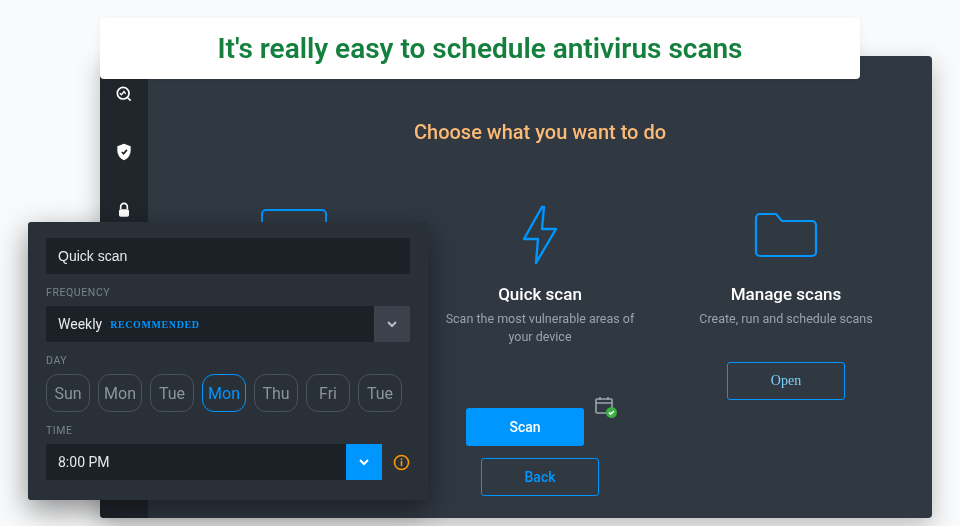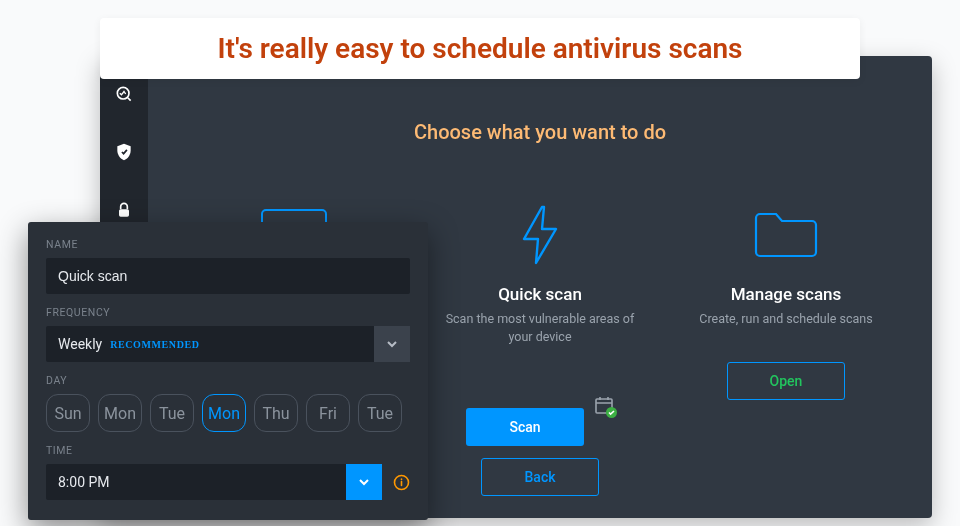--- a/index.html
+++ b/index.html
@@ -12,21 +12,21 @@
   }
   .headline {
     position: absolute;
     top: 18px; left: 100px; right: 100px;
     background: #fff;
     border-radius: 4px;
     padding: 14px 20px;
     text-align: center;
     font-size: 28px;
     font-weight: 600;
-    color: #c2410c;
+    color: #15803d;
     box-shadow: 0 2px 8px rgba(0,0,0,.06);
     z-index: 3;
   }
   .app-window {
     position: absolute;
     top: 56px; left: 100px; right: 28px; bottom: 8px;
     background: #303842;
     border-radius: 4px;
     box-shadow: 0 8px 24px rgba(0,0,0,.25);
     display: flex;
@@ -91,21 +91,21 @@
     min-width: 118px;
     padding: 10px 24px;
     font-size: 14px;
     font-weight: 500;
     border-radius: 3px;
     cursor: pointer;
     text-align: center;
     border: 1.5px solid transparent;
   }
   .btn-primary { background: #0096ff; color: #fff; margin-top: 44px; }
-  .btn-outline { border-color: #0096ff; color: #22c55e; background: transparent; }
+  .btn-outline { border-color: #0096ff; color: #7dd3fc; background: transparent; font-family: Liberation Serif, serif; }
   .btn-back {
     border-color: #0096ff; color: #0096ff; background: transparent;
     min-width: 118px;
     position: absolute;
     left: 50%; transform: translateX(-50%);
     bottom: 22px;
   }
   .cal-check { position:relative; width:20px; height:20px; }
 
   
@@ -255,21 +255,20 @@
         <div class="card-desc">Create, run and schedule scans</div>
         <div class="btn btn-outline">Open</div>
       </div>
     </div>
 
     <div class="btn btn-back">Back</div>
   </div>
 </div>
 
 <div class="schedule">
-  <div class="field-label">NAME</div>
   <input class="text-input" value="Quick scan" style="">
 
   <div class="field-label">FREQUENCY</div>
   <div class="select-row">
     <div class="select-content">
       <span>Weekly</span>
       <span class="select-tag">RECOMMENDED</span>
     </div>
     <div class="select-chevron">
       <svg width="14" height="14" viewBox="0 0 14 14" fill="none" stroke="#b6bcc5" stroke-width="2">

